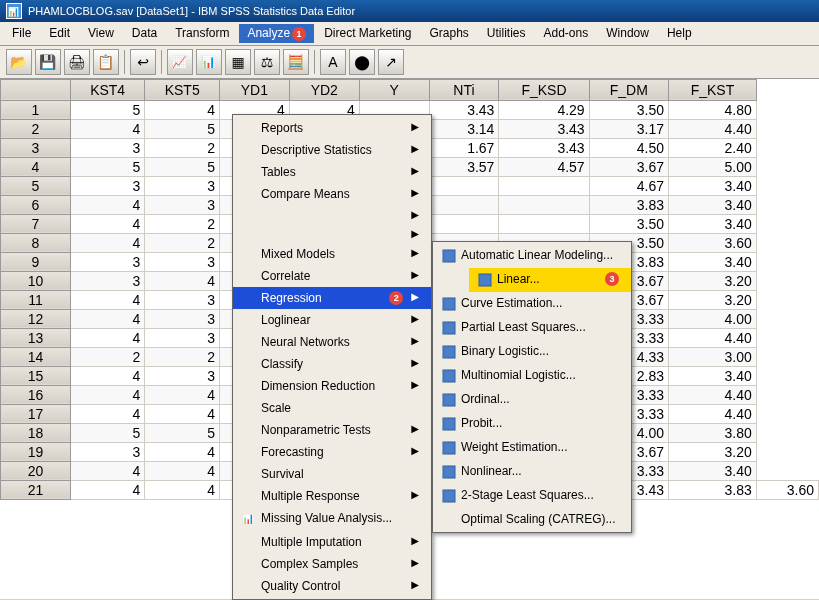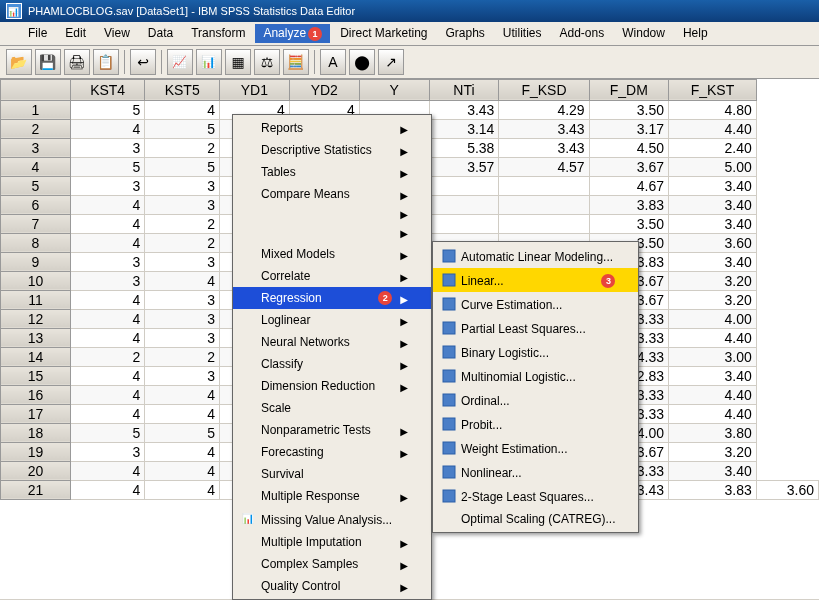--- a/index.html
+++ b/index.html
@@ -16,21 +16,21 @@
       gap: 6px;
     }
     .title-bar-icon { width: 16px; height: 16px; background: #4a90d9; border: 1px solid #fff; display: inline-block; font-size: 9px; color: white; text-align: center; line-height: 16px; }
 
     
     .menu-bar {
       background: #f0ece4;
       border-bottom: 1px solid #999;
       display: flex;
       align-items: flex-start;
-      padding: 2px 20px;
+      padding: 2px 4px;
       gap: 2px;
     }
     .menu-item {
       padding: 2px 8px;
       cursor: pointer;
       font-size: 12px;
       color: #000;
       position: relative;
     }
     .menu-item.active { background: #316ac5; color: white; }
@@ -124,24 +124,24 @@
       position: absolute;
       background: #f0ece4;
       border: 1px solid #666;
       box-shadow: 2px 2px 4px rgba(0,0,0,0.4);
       pointer-events: all;
       min-width: 200px;
       padding: 2px 0;
     }
 
     .menu-popup-item {
-      padding: 4px 23px 4px 8px;
+      padding: 4px 12px 4px 8px;
       cursor: pointer;
       display: flex;
-      align-items: flex-end;
+      align-items: flex-start;
       justify-content: space-between;
       white-space: nowrap;
       font-size: 12px;
       color: #000;
       position: relative;
     }
     .menu-popup-item.highlighted { background: #1d4ed8; color: white; }
     .menu-popup-item .arrow { font-size: 10px; margin-left: 8px; }
 
     
@@ -165,20 +165,21 @@
       justify-content: center;
       font-size: 10px;
       flex-shrink: 0;
     }
     .item-label { flex: 1; }
 
     
     .linear-item {
       background: #ffd700;
       color: #000;
+      margin-left: 36px;
     }
 
     .badge-circle {
       display: inline-flex;
       align-items: center;
       justify-content: center;
       background: #e8453c;
       color: white;
       border-radius: 50%;
       width: 14px;
@@ -274,21 +275,21 @@
             <td>3.17</td>
             <td>4.40</td>
           </tr>
           <tr>
             <td class="row-num">3</td>
             <td>3</td>
             <td>2</td>
             <td>4</td>
             <td>3</td>
             <td></td>
-            <td>5.38</td>
+            <td>1.67</td>
             <td>3.43</td>
             <td>4.50</td>
             <td>2.40</td>
           </tr>
           <tr>
             <td class="row-num">4</td>
             <td>5</td>
             <td>5</td>
             <td>4</td>
             <td>4</td>

